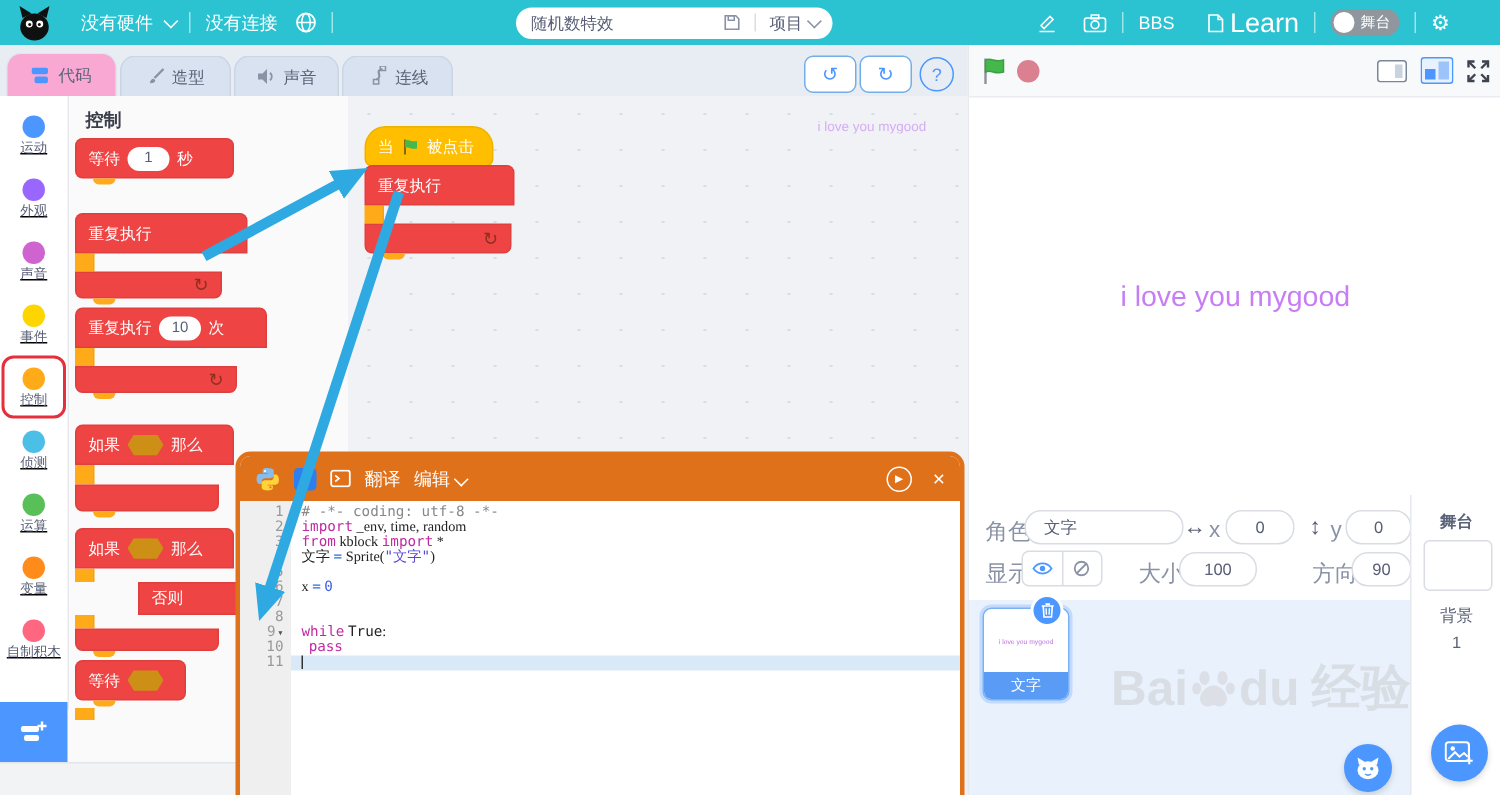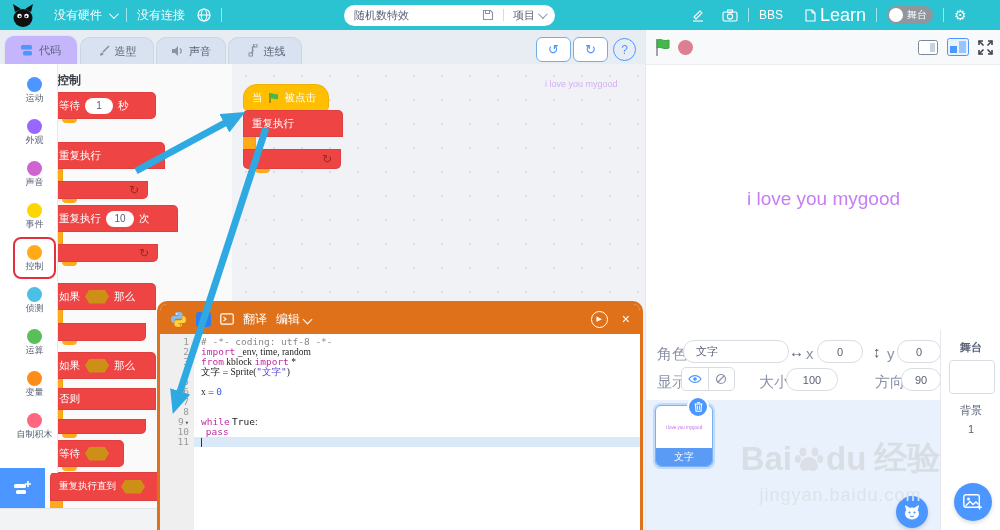--- a/index.html
+++ b/index.html
@@ -12,42 +12,42 @@
   .chev{width:6px;height:6px;border-right:1.5px solid #fff;border-bottom:1.5px solid #fff;transform:rotate(45deg) translateY(-2px);display:inline-block;margin-left:3px;}
   .chev.dark{border-color:#8A93A6;}
   #proj-pill{background:#fff;border-radius:11px;height:21px;display:flex;align-items:center;color:#575E75;font-size:11px;padding:0 10px;margin-left:0;}
   #proj-pill .pdiv{width:1px;height:12px;background:#D9DDE3;margin:0 9px;}
   #stage-toggle{background:#8F969E;border-radius:9px;width:46px;height:18px;display:flex;align-items:center;position:relative;}
   #stage-toggle .knob{width:14px;height:14px;border-radius:50%;background:#fff;margin-left:2px;}
   #stage-toggle .tlab{font-size:10px;color:#fff;margin-left:4px;}
   
   #tabstrip{left:0;top:30px;width:645px;height:34px;background:#E8EDF4;z-index:2;}
   .tab{position:absolute;bottom:0;height:26px;border-radius:10px 10px 0 0;background:#D9E2F0;display:flex;align-items:center;justify-content:center;gap:5px;font-size:11px;color:#5A6378;border:1px solid #CBD5E4;border-bottom:none;}
-  .tab.active{background:#c4b5fd;height:28px;border-color:#E1E6EE;}
+  .tab.active{background:#f9a8d4;height:28px;border-color:#E1E6EE;}
   .toolbtn{position:absolute;top:37px;width:33px;height:23px;background:#fff;border:1px solid #74AEE8;border-radius:6px;color:#4C97FF;font-size:13px;display:flex;align-items:center;justify-content:center;z-index:2;}
   #help-btn{position:absolute;top:38px;left:613px;width:21px;height:21px;border:1.5px solid #4C97FF;border-radius:50%;background:transparent;color:#4C97FF;font-size:12px;display:flex;align-items:center;justify-content:center;z-index:2;}
   #stagestrip{left:645px;top:30px;width:355px;height:34px;background:#F7F9FB;border-left:1px solid #E5E8EC;border-bottom:1px solid #E9ECF0;z-index:2;}
   #stop-btn{position:absolute;left:678px;top:40px;width:15px;height:15px;border-radius:50%;background:#DB8090;z-index:3;}
   
-  #cats{left:12px;top:64px;width:45px;height:404px;background:#fff;border-right:1px solid #E7E9EE;padding-top:5px;z-index:2;}
+  #cats{left:0;top:64px;width:45px;height:404px;background:#fff;border-right:1px solid #E7E9EE;padding-top:5px;z-index:2;text-decoration:underline;}
   .cat-item{display:flex;flex-direction:column;align-items:center;justify-content:center;height:38px;width:39px;margin:0 auto;border:2px solid transparent;border-radius:8px;cursor:pointer;}
   .cat-item.hl{border-color:#E4303C;}
   .cat-dot{width:15px;height:15px;border-radius:50%;}
   .cat-label{font-size:9px;color:#575E75;margin-top:2px;line-height:9px;text-align:center;}
   #ext-btn{left:0;top:468px;width:45px;height:40px;background:#4C97FF;display:flex;align-items:center;justify-content:center;z-index:2;}
   #bottom-strip{left:0;top:508px;width:160px;height:22px;background:#F2F3F5;border-top:1px solid #E3E5E9;z-index:2;}
   
   #palette{left:45px;top:64px;width:187px;height:466px;background:#FAFAFA;border-right:1px solid #E4E7EC;z-index:1;}
   #palette-header{position:absolute;left:12px;top:8px;font-size:12px;font-weight:bold;color:#3b3f4a;}
   #scriptarea{left:232px;top:64px;width:413px;height:466px;background:#F0F2F6;background-image:radial-gradient(#D8DDE6 1px,transparent 1.2px);background-size:28px 24px;overflow:hidden;z-index:1;}
   .blk,.c-top,.c-bot,.c-mid{background:#ef4444;color:#fff;font-size:10.5px;display:flex;align-items:center;gap:5px;padding:0 9px;box-shadow:inset 0 0 0 1px rgba(0,0,0,.07);}
   .blk{position:absolute;height:27px;border-radius:5px;}
   .cgroup{position:absolute;}
   .c-top{position:relative;height:27px;border-radius:5px 5px 0 0;}
-  .c-mid{position:relative;height:22px;border-radius:0;}
+  .c-mid{position:relative;height:22px;border-radius:0;margin-left:42px;}
   .c-arm{width:13px;background:#FFAB19;box-shadow:inset -1px 0 0 rgba(0,0,0,.05);}
   .c-bot{position:relative;height:18px;border-radius:0 0 5px 5px;justify-content:flex-end;color:rgba(60,30,0,.55);font-size:12px;}
   .blk.stack::after,.c-bot::after{content:"";position:absolute;left:12px;bottom:-4px;width:15px;height:4px;background:#FFAB19;border-radius:0 0 4px 4px;}
   .hat{border-radius:14px 14px 5px 5px;}
   .oval{background:#fff;color:#575E75;border-radius:20px;min-width:18px;height:16px;display:flex;align-items:center;justify-content:center;font-size:10px;padding:0 5px;}
   .hex{width:24px;height:14px;background:#CD8F15;clip-path:polygon(18% 0,82% 0,100% 50%,82% 100%,18% 100%,0 50%);}
   #ghost-text{position:absolute;left:313px;top:15px;width:100px;overflow:hidden;white-space:nowrap;font-size:9px;color:rgba(186,105,240,.5);}
   
   #stage{left:645px;top:64px;width:355px;height:266px;background:#fff;border-left:1px solid #E5E8EC;border-bottom:1px solid #E5E8EC;z-index:1;}
   #stage-text{position:absolute;left:0;top:124px;width:100%;text-align:center;font-size:19px;color:#C77DF5;}
@@ -334,24 +334,20 @@
       <div class="c-arm" style="height:9px"></div>
       <div class="c-bot" style="width:78px;height:15px"></div>
     </div>
 
     <div class="blk stack" style="left:5px;top:376px;width:56px">
       <span>等待</span>
         <span class="hex"></span>
     </div>
 
     <div class="cgroup" style="left:5px;top:408px">
-      <div class="c-top" style="width:100px;font-size:9.5px;height:29px">
-          <span>重复执行直到</span>
-          <span class="hex"></span>
-        </div>
       <div class="c-arm" style="height:8px"></div>
     </div>
   </div>
 
   <div id="scriptarea" class="abs">
     <div class="blk hat" style="left:11px;top:20px;width:68px;background:#FFBF00">
       <span>当</span>
       <svg width="12" height="12" viewBox="0 0 12 12">
           <line x1="2" y1="1" x2="2" y2="11" stroke="#7a6000" stroke-width="1.2"></line>
           <path d="M2 1.5 C5 .5 6 3 10 2 L10 7 C6 8 5 5.5 2 6.5 Z" fill="#45B84C"></path>
@@ -452,21 +448,20 @@
       <svg width="30" height="30" viewBox="0 0 30 30">
           <ellipse cx="9" cy="8" rx="3.4" ry="4.6" fill="#DCE0E6"></ellipse>
           <ellipse cx="21" cy="8" rx="3.4" ry="4.6" fill="#DCE0E6"></ellipse>
           <ellipse cx="3.8" cy="15" rx="3" ry="4" fill="#DCE0E6"></ellipse>
           <ellipse cx="26.2" cy="15" rx="3" ry="4" fill="#DCE0E6"></ellipse>
           <path d="M15 13 c-5 0 -9 5 -9 9 c0 3 2.5 5 5 5 c2 0 2.8 -1 4 -1 s2 1 4 1 c2.5 0 5 -2 5 -5 c0 -4 -4 -9 -9 -9z" fill="#DCE0E6"></path>
         </svg>
       <span>du</span>
       <span style="margin-left:6px">经验</span>
     </div>
-    <div class="l2">jingyan.baidu.com</div>
   </div>
 
   <div id="editor" class="abs">
     <div id="ed-title">
       <svg width="17" height="17" viewBox="0 0 16 16">
           <path d="M7.9 1C4.6 1 4.8 2.5 4.8 2.5v1.6h3.3v.5H3.4S1 4.3 1 7.7s2.1 3.3 2.1 3.3h1.2V9.4s-.1-2.1 2-2.1h3.5s2 0 2-1.9V3S12.2 1 7.9 1z" fill="#87BDE8"></path>
           <path d="M8.1 15c3.3 0 3.1-1.5 3.1-1.5v-1.6H7.9v-.5h4.7S15 11.7 15 8.3 12.9 5 12.9 5h-1.2v1.6s.1 2.1-2 2.1H6.2s-2 0-2 1.9V13s-.3 2 3.9 2z" fill="#FFD43B"></path>
           <circle cx="6.3" cy="2.9" r=".7" fill="#fff"></circle>
           <circle cx="9.7" cy="13.1" r=".7" fill="#E0711B"></circle>
         </svg>

